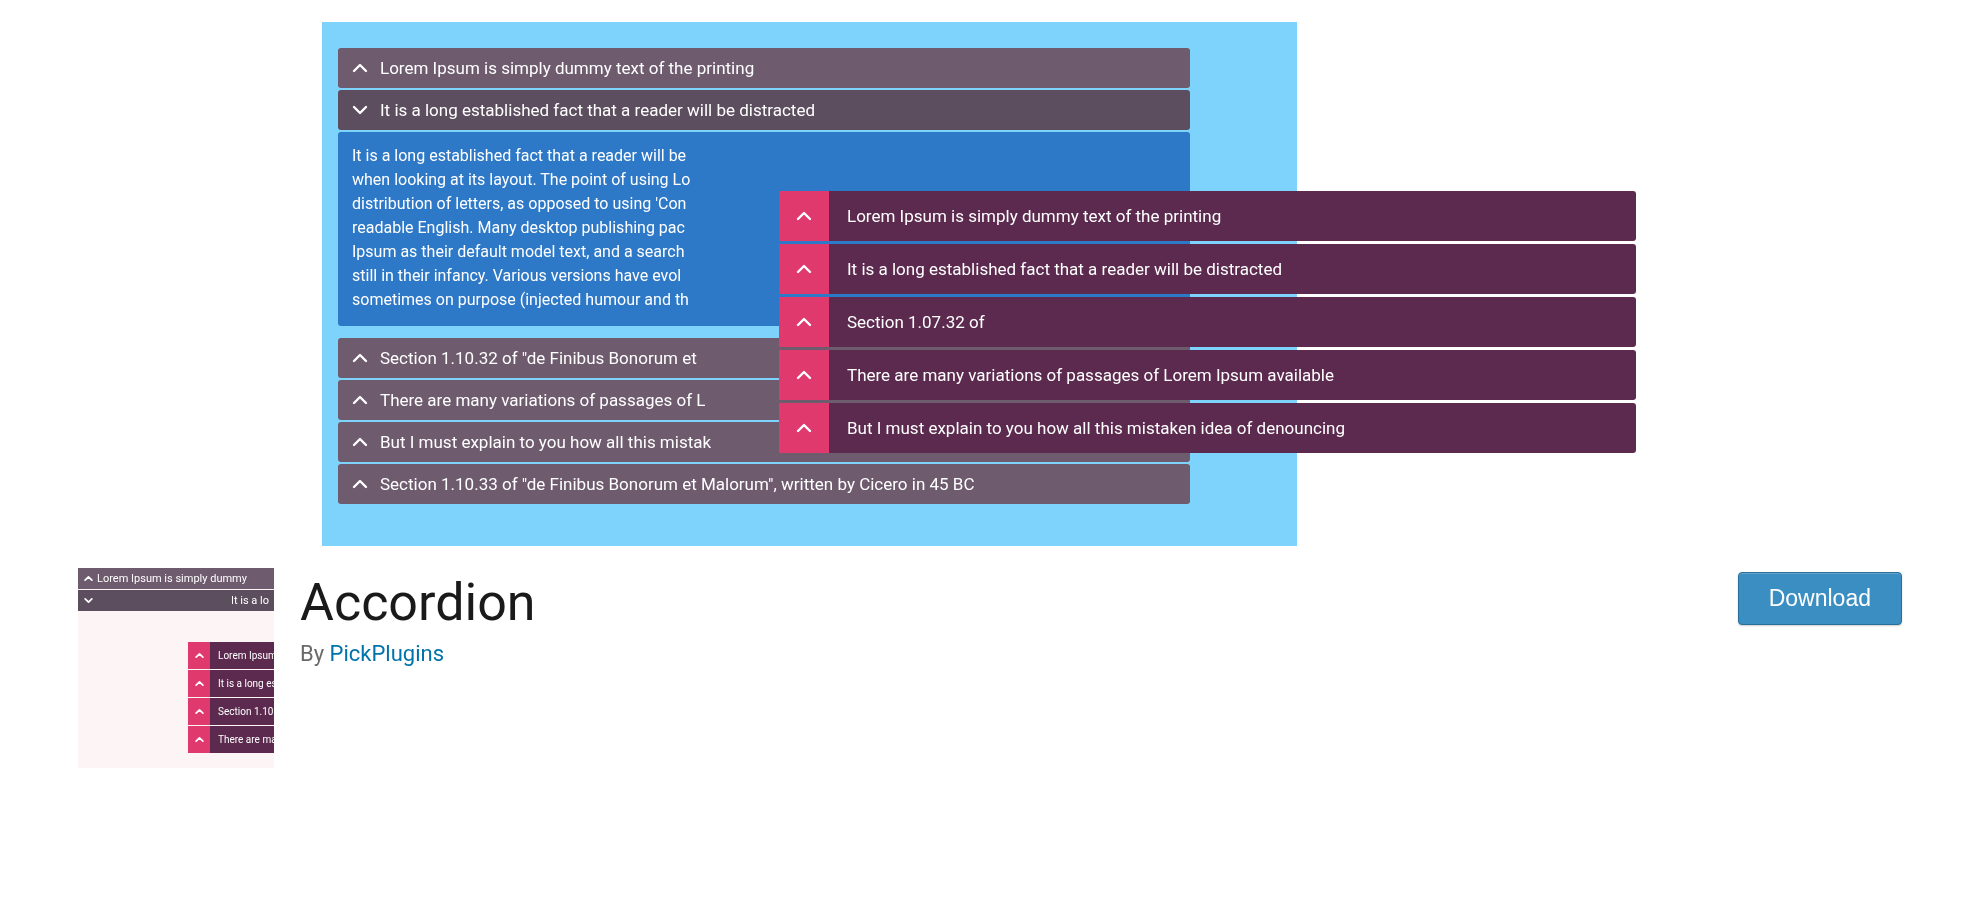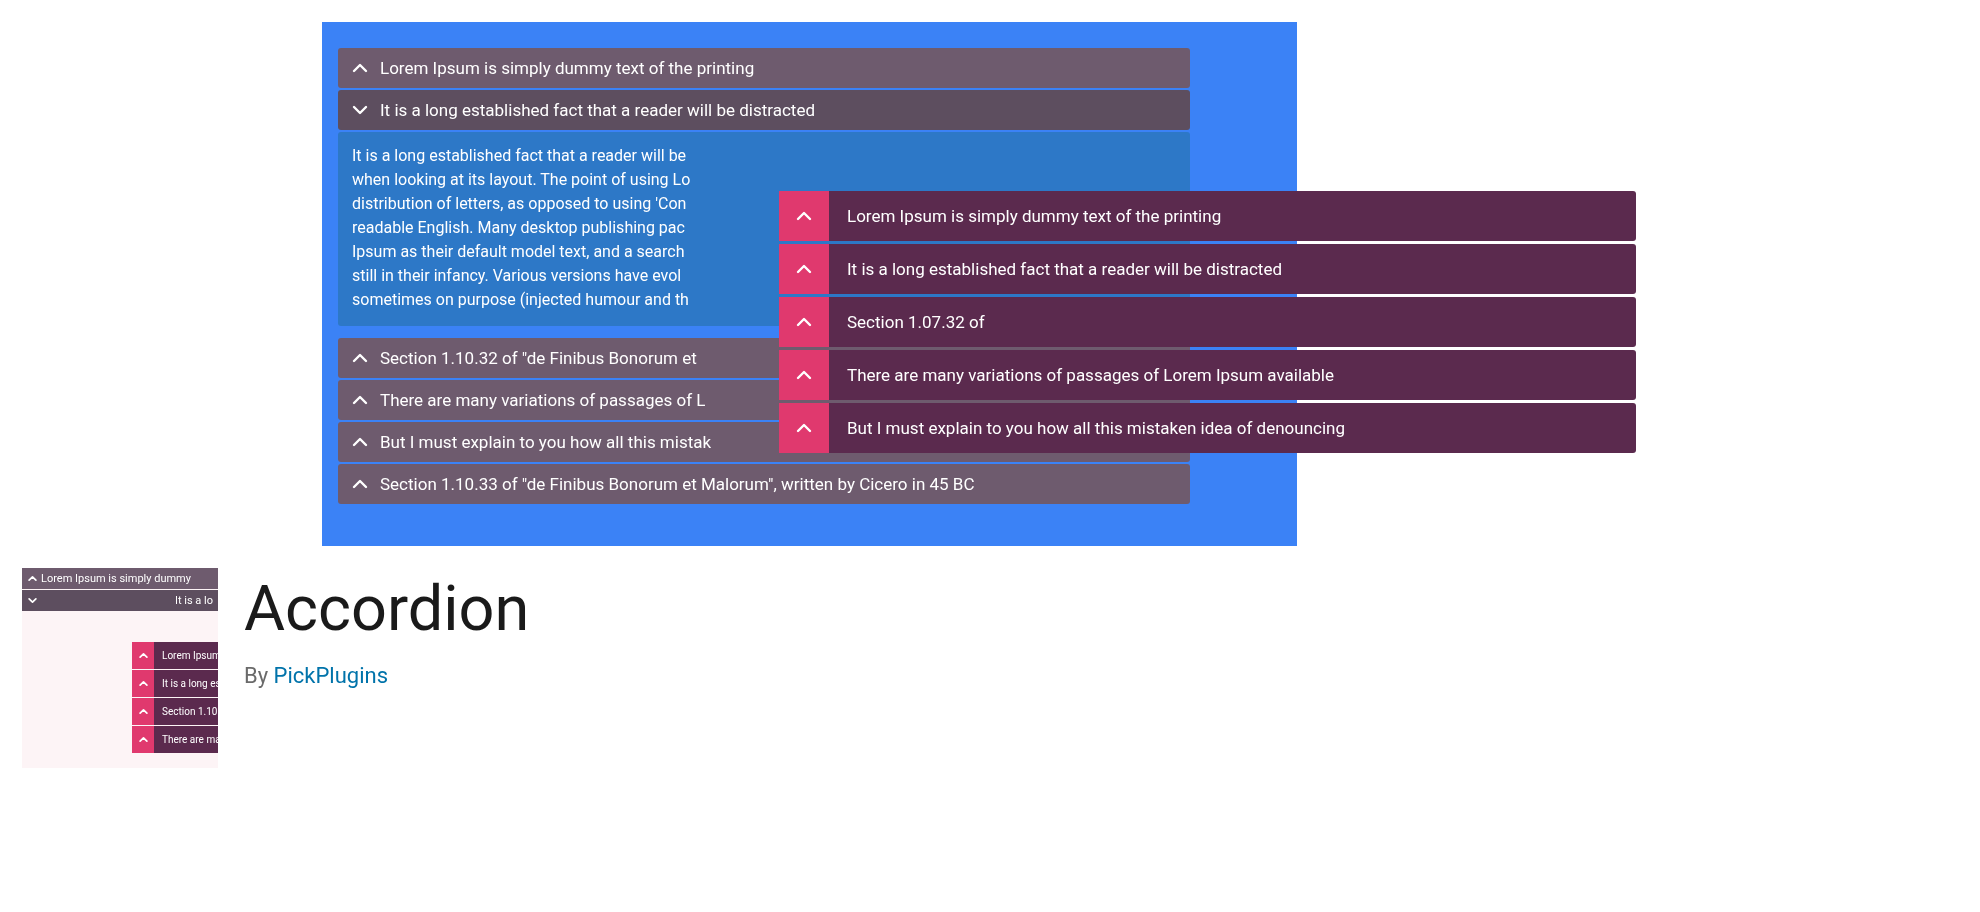--- a/index.html
+++ b/index.html
@@ -6,21 +6,21 @@
   body {
     font-family: -apple-system, BlinkMacSystemFont, "Segoe UI", Roboto, Helvetica, Arial, sans-serif;
     background: #fff;
     width: 1980px;
   }
 
   
   .banner {
     width: 975px;
     margin: 22px 0 22px 322px;
-    background: #3b82f6;
+    background: #7dd3fc;
     padding: 26px 16px 40px 16px;
     position: relative;
   }
 
   .acc-a {
     width: 852px;
   }
   .acc-a .row {
     display: flex;
     align-items: center;
@@ -76,21 +76,21 @@
     border-top-right-radius: 3px;
     border-bottom-right-radius: 3px;
   }
 
   svg { display: block; }
 
   
   .info-row {
     display: flex;
     align-items: flex-start;
-    padding: 0 22px;
+    padding: 0 78px;
     margin-top: 6px;
   }
 
   .thumb {
     width: 196px;
     height: 200px;
     background: #fdf4f6;
     position: relative;
     overflow: hidden;
     flex-shrink: 0;
@@ -145,24 +145,24 @@
     padding: 8px 8px;
     flex: 1;
     white-space: nowrap;
   }
 
   .title-block {
     margin-left: 26px;
     padding-top: 4px;
   }
   .title-block h1 {
-    font-size: 63px;
+    font-size: 52px;
     font-weight: 400;
     color: #1a1a1a;
-    margin-bottom: 18px;
+    margin-bottom: 8px;
   }
   .byline {
     font-size: 22px;
     color: #6a6a6a;
   }
   .byline a {
     color: #0073aa;
     text-decoration: none;
   }
 
@@ -354,13 +354,14 @@
 
   <div class="title-block">
     <h1>Accordion</h1>
     <div class="byline">
       <span>By </span><a href="#">PickPlugins</a>
     </div>
   </div>
 
   <div class="spacer"></div>
 
+  <button class="dl-btn">Download</button>
 </div>
 
 </body></html>

